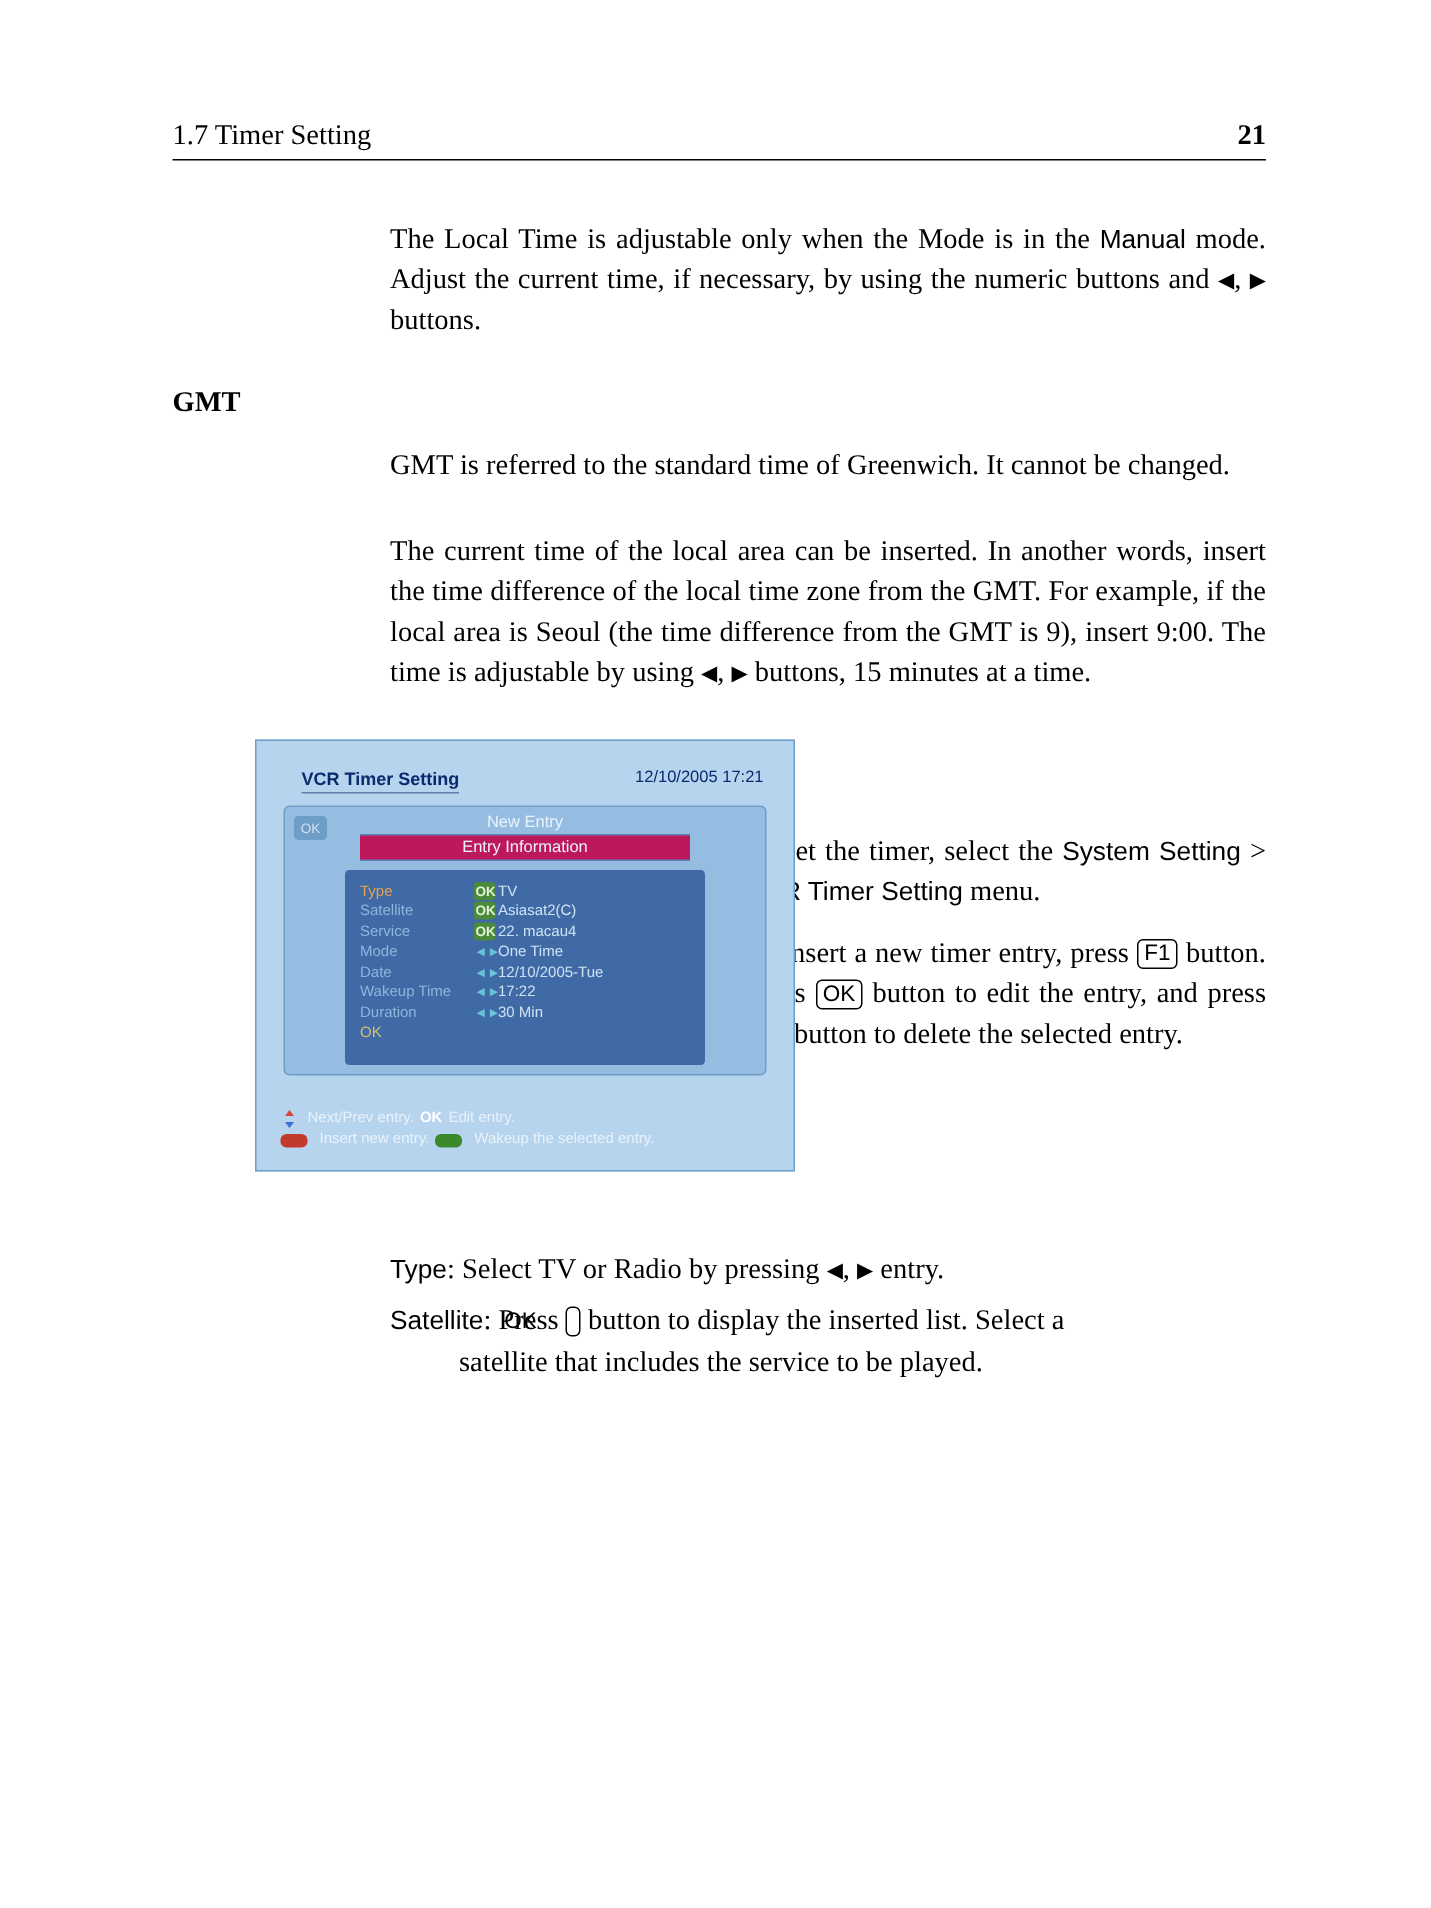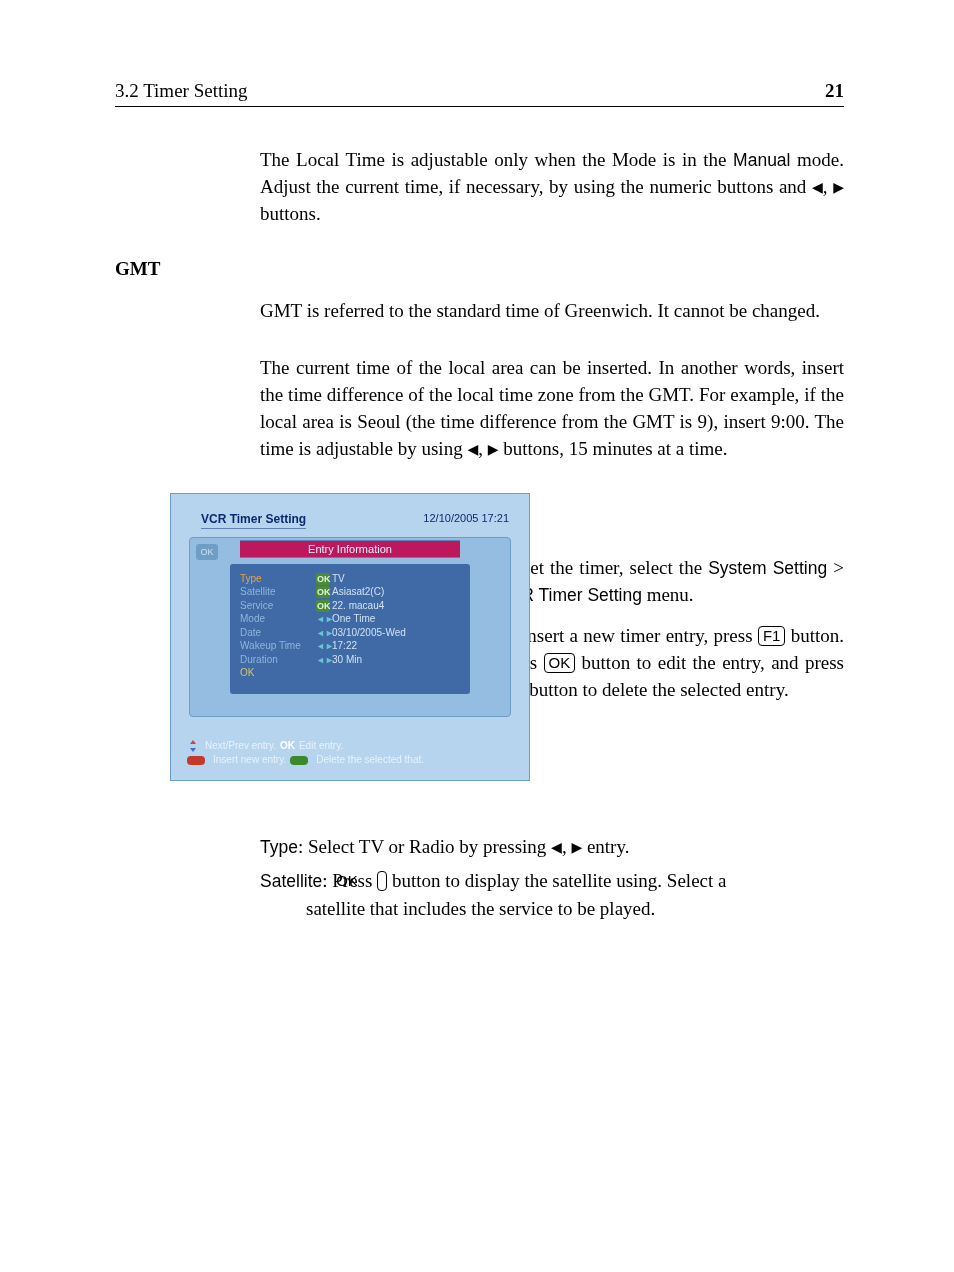--- a/index.html
+++ b/index.html
@@ -240,21 +240,21 @@
     padding-left: 46px;
     display: block;
   }
 </style>
 </head>
 <body>
 
 <div class="page">
 
   <div class="header-row">
-    <span>3.2 Timer Setting</span>
+    <span>1.7 Timer Setting</span>
     <span class="header-page">21</span>
   </div>
   <hr class="header-rule">
 
   <div class="dl-body">
     <span>The Local Time is adjustable only when the Mode is in the </span><span class="sans">Manual</span><span> mode.  Adjust the current time, if necessary, by using the numeric buttons and </span><span class="tri">◀</span><span>, </span><span class="tri">▶</span><span> buttons.</span>
   </div>
 
   <div class="dl-term">GMT</div>
   <div class="dl-body">GMT is referred to the standard time of Greenwich.  It cannot be changed.</div>
@@ -266,41 +266,42 @@
 
   <div class="row">
     <div class="screenshot-col">
       <div class="shot">
         <div class="shot-title-row">
           <span class="shot-title">VCR Timer Setting</span>
           <span class="shot-datetime">12/10/2005   17:21</span>
         </div>
         <div class="card">
           <div class="card-ok-icon">OK</div>
+          <div class="card-head">New Entry</div>
           <div class="card-sub">Entry Information</div>
           <div class="inner">
             <div class="inner-row hl">
               <span class="inner-label">Type</span>
               <span><span class="inner-icon green">OK</span><span class="inner-value">TV</span></span>
             </div>
             <div class="inner-row">
               <span class="inner-label">Satellite</span>
               <span><span class="inner-icon green">OK</span><span class="inner-value">Asiasat2(C)</span></span>
             </div>
             <div class="inner-row">
               <span class="inner-label">Service</span>
               <span><span class="inner-icon green">OK</span><span class="inner-value">22. macau4</span></span>
             </div>
             <div class="inner-row">
               <span class="inner-label">Mode</span>
               <span><span class="inner-icon arrows">◄►</span><span class="inner-value">One Time</span></span>
             </div>
             <div class="inner-row">
               <span class="inner-label">Date</span>
-              <span><span class="inner-icon arrows">◄►</span><span class="inner-value">03/10/2005-Wed</span></span>
+              <span><span class="inner-icon arrows">◄►</span><span class="inner-value">12/10/2005-Tue</span></span>
             </div>
             <div class="inner-row">
               <span class="inner-label">Wakeup Time</span>
               <span><span class="inner-icon arrows">◄►</span><span class="inner-value">17:22</span></span>
             </div>
             <div class="inner-row">
               <span class="inner-label">Duration</span>
               <span><span class="inner-icon arrows">◄►</span><span class="inner-value">30 Min</span></span>
             </div>
             <div class="inner-row ok">
@@ -312,38 +313,38 @@
           <div class="foot-row">
             <span class="updn"></span>
             <span>Next/Prev entry.</span>
             <span class="okword">OK</span>
             <span>Edit entry.</span>
           </div>
           <div class="foot-row">
             <span class="pill red"></span>
             <span>Insert new entry.</span>
             <span class="pill green"></span>
-            <span>Delete the selected that.</span>
+            <span>Wakeup the selected entry.</span>
           </div>
         </div>
       </div>
     </div>
     <div class="text-col">
       <p>
         <span>To set the timer, select the </span><span class="sans">System Setting</span><span> &gt; </span><span class="sans">VCR Timer Setting</span><span> menu.</span>
       </p>
       <p>
         <span>To insert a new timer entry, press </span><span class="keycap">F1</span><span> button.  Press </span><span class="keycap">OK</span><span> button to edit the entry, and press </span><span class="keycap">F2</span><span> button to delete the selected entry.</span>
       </p>
     </div>
   </div>
 
   <div class="def-list">
     <div class="item">
       <span class="term">Type</span><span>:  Select TV or Radio by pressing </span><span class="tri">◀</span><span>, </span><span class="tri">▶</span><span> entry.</span>
     </div>
     <div class="item sub-indent">
-      <span class="term">Satellite</span><span>:  Press </span><span class="keycap">OK</span><span> button to display the satellite using. Select a</span>
+      <span class="term">Satellite</span><span>:  Press </span><span class="keycap">OK</span><span> button to display the inserted list. Select a</span>
       <span class="cont">satellite that includes the service to be played.</span>
     </div>
   </div>
 
 </div>
 
 </body></html>

